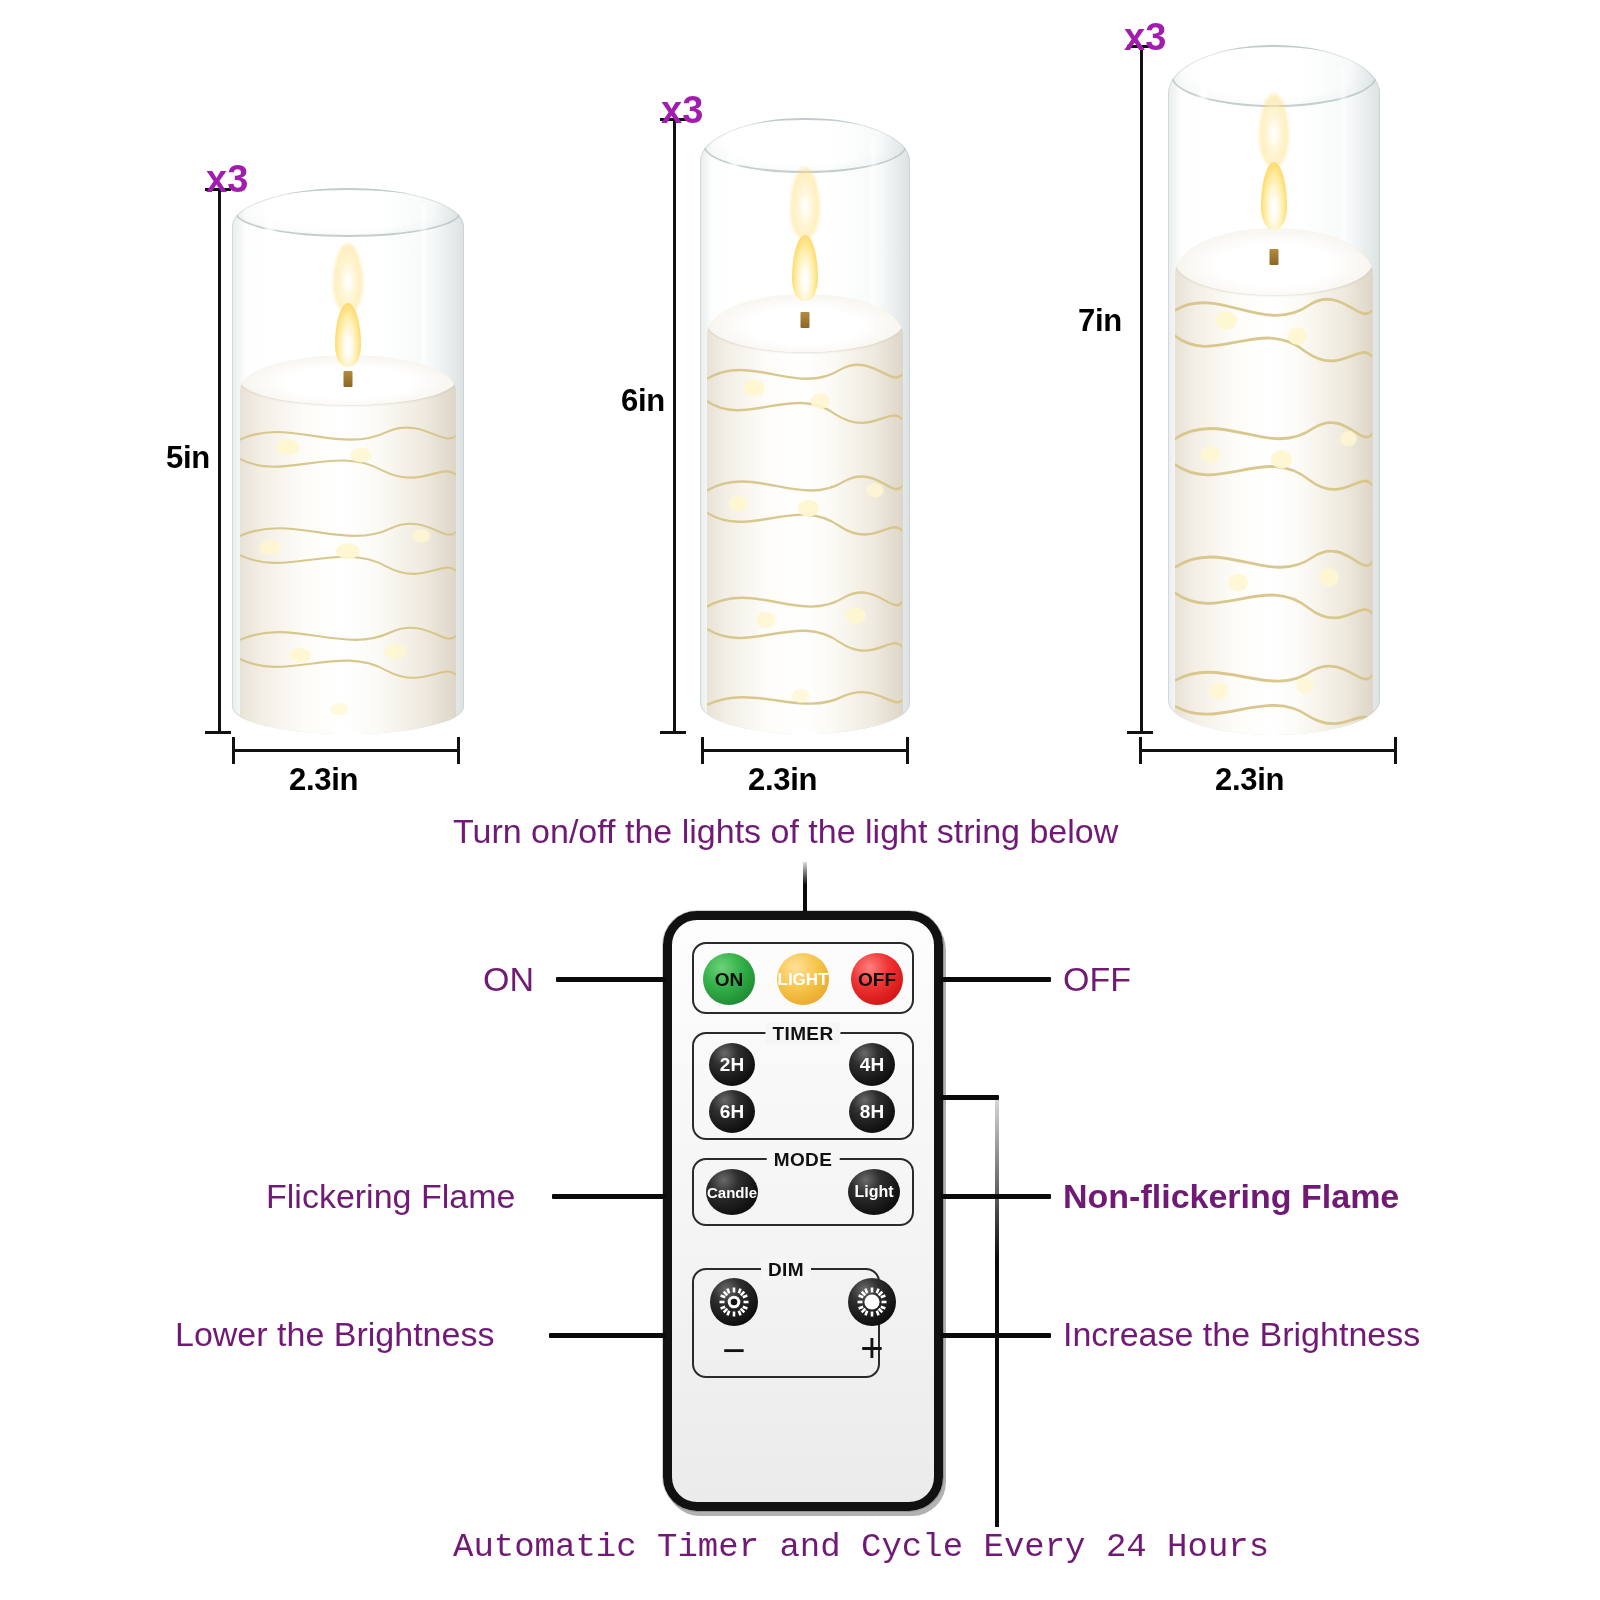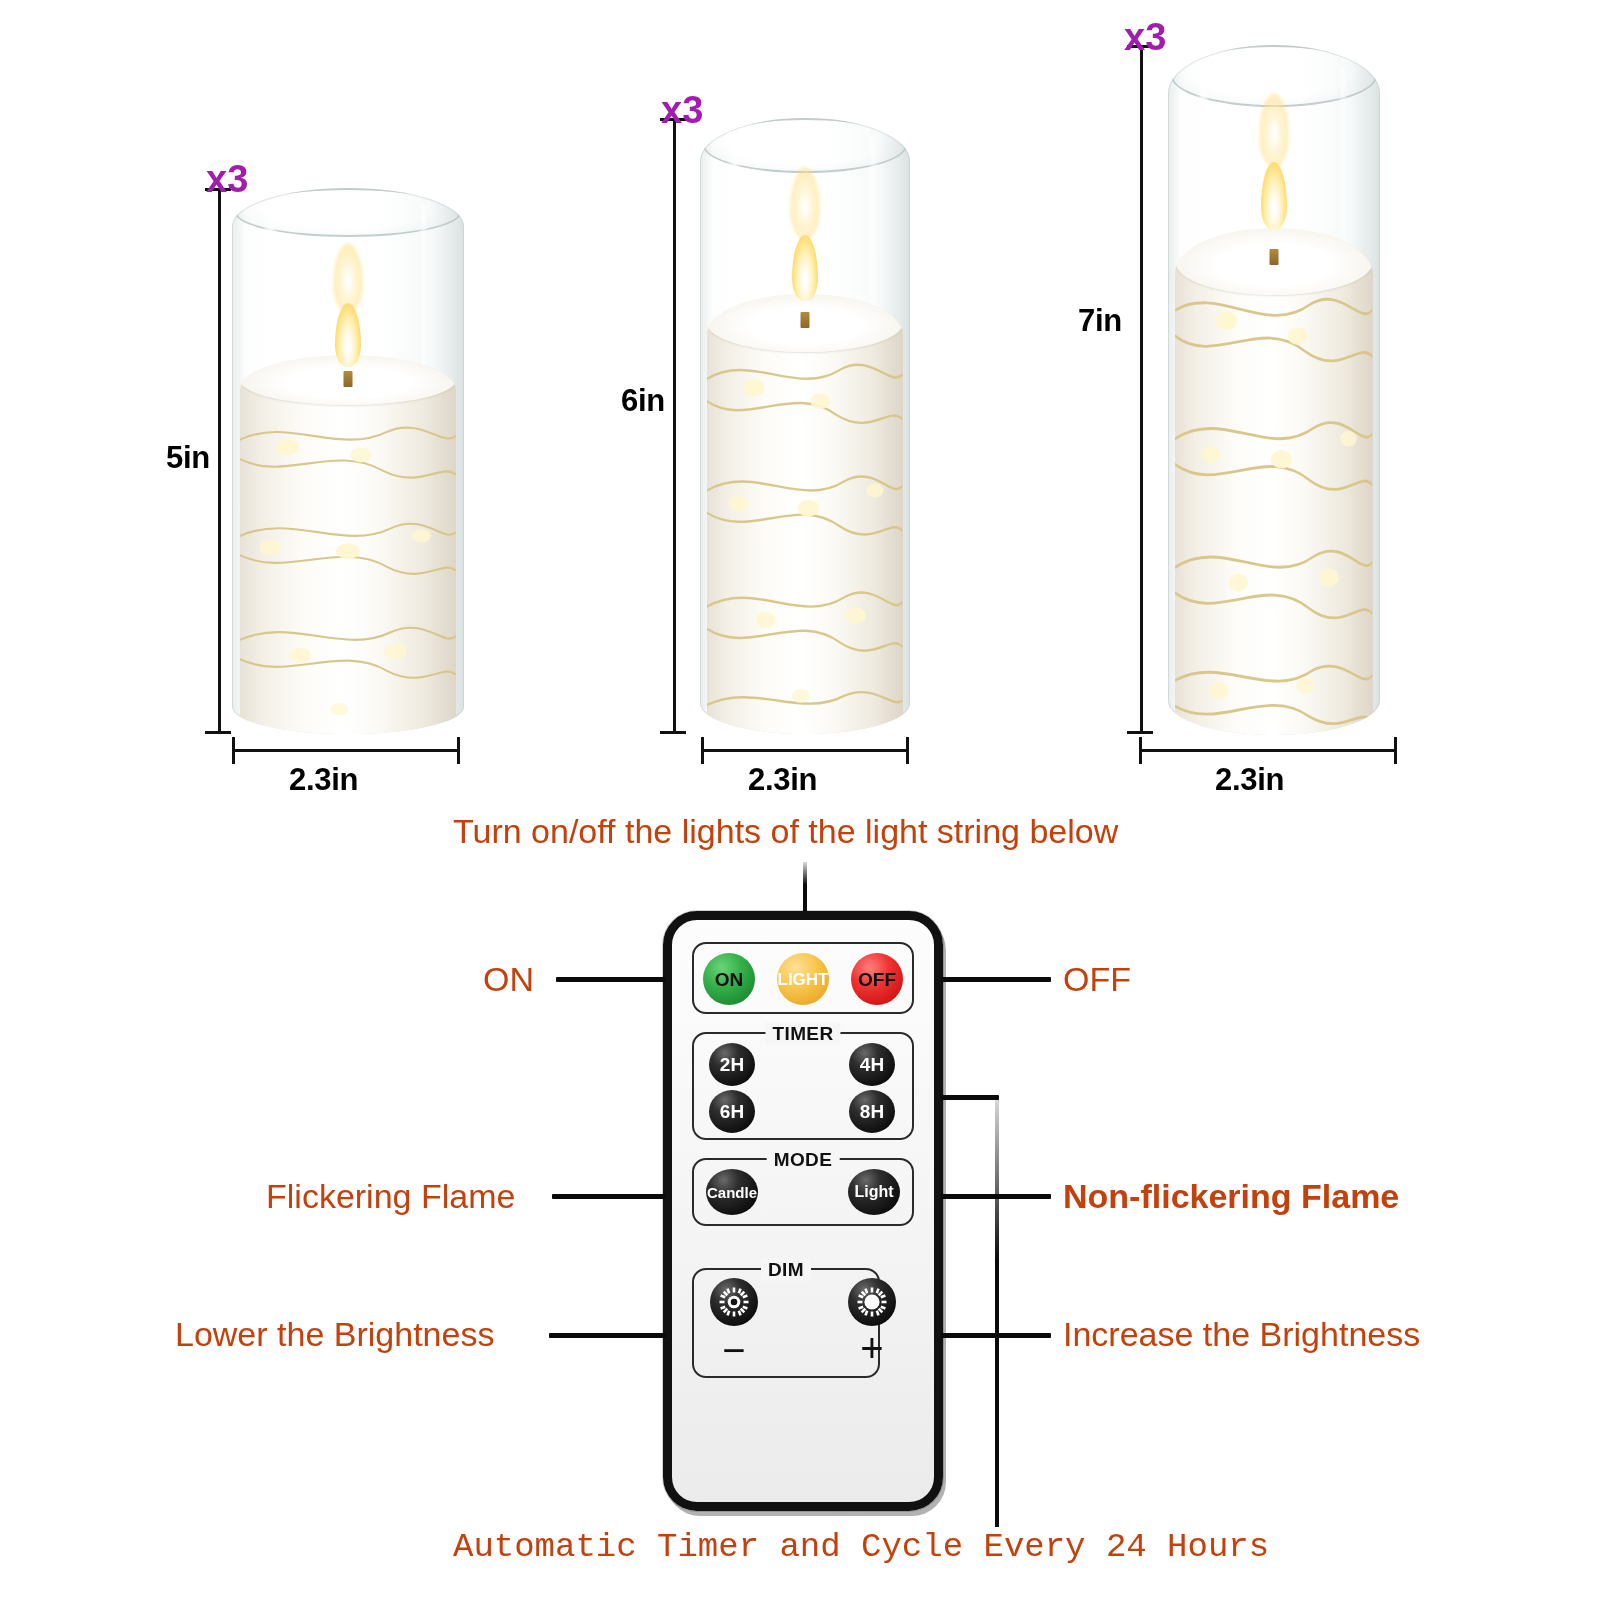--- a/index.html
+++ b/index.html
@@ -88,21 +88,21 @@
   .dim-label{
     position:absolute;font-size:31px;font-weight:700;color:#000;
     letter-spacing:-.3px;white-space:nowrap;
   }
   .x3-label{
     position:absolute;font-size:38px;font-weight:700;color:#a21caf;white-space:nowrap;
   }
 
   
   .callout{
-    position:absolute;font-size:34px;color:#c2410c;white-space:nowrap;
+    position:absolute;font-size:34px;color:#701a75;white-space:nowrap;
     font-weight:400;
     text-align:right;
   }
   .lead{position:absolute;height:5px;background:#0a0a0a;border-radius:1px;}
   .lead-v-fade{
     position:absolute;width:4px;
     background:linear-gradient(to bottom, rgba(10,10,10,.15), rgba(10,10,10,1) 38%);
   }
 
   

